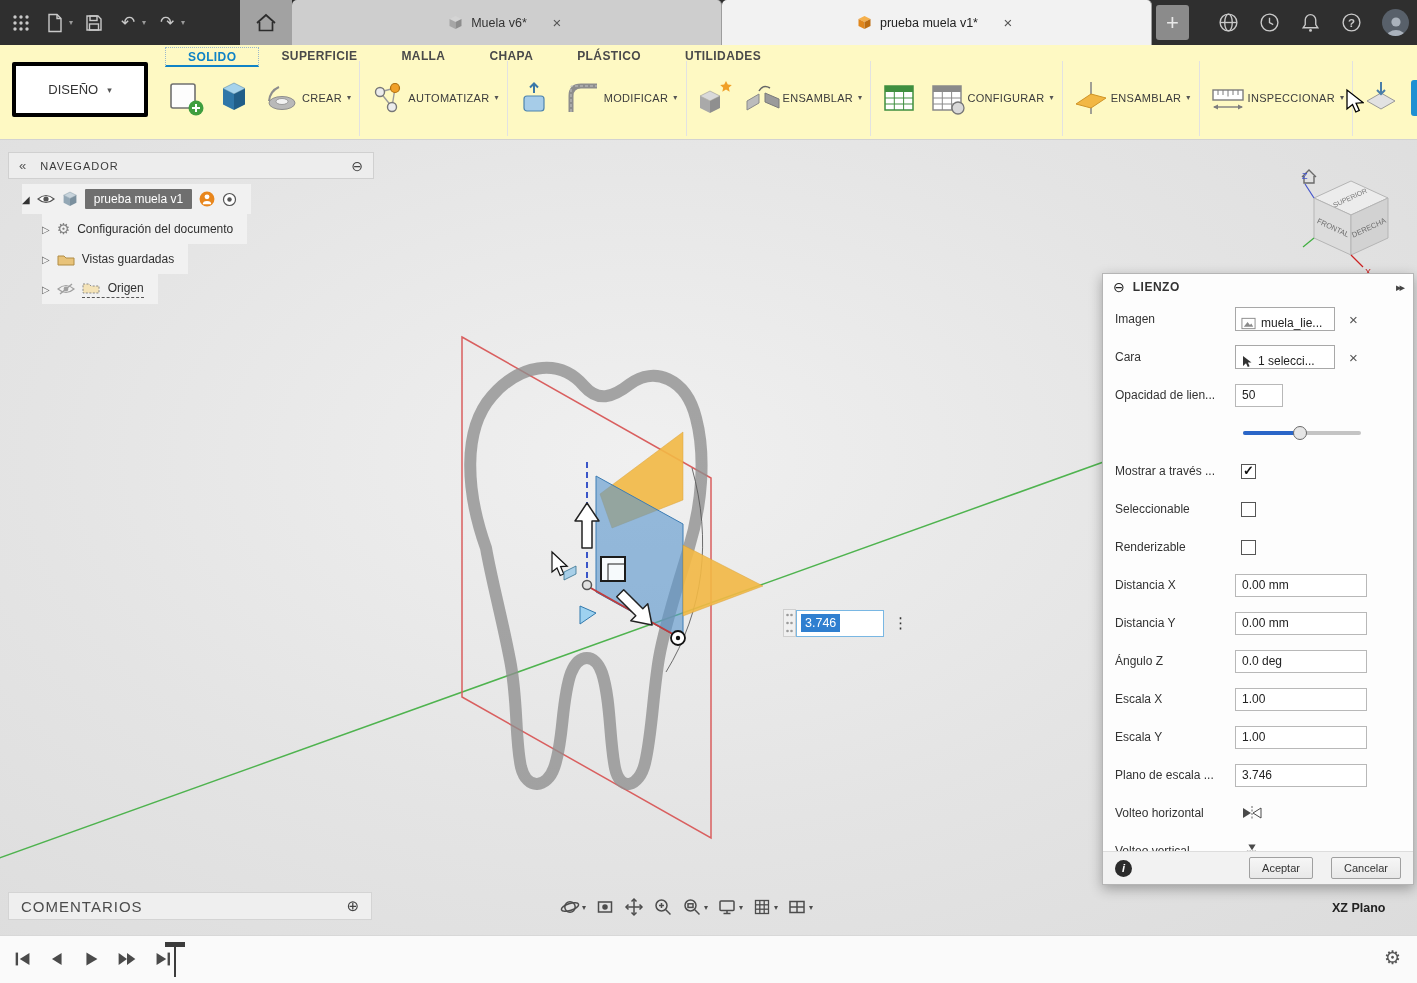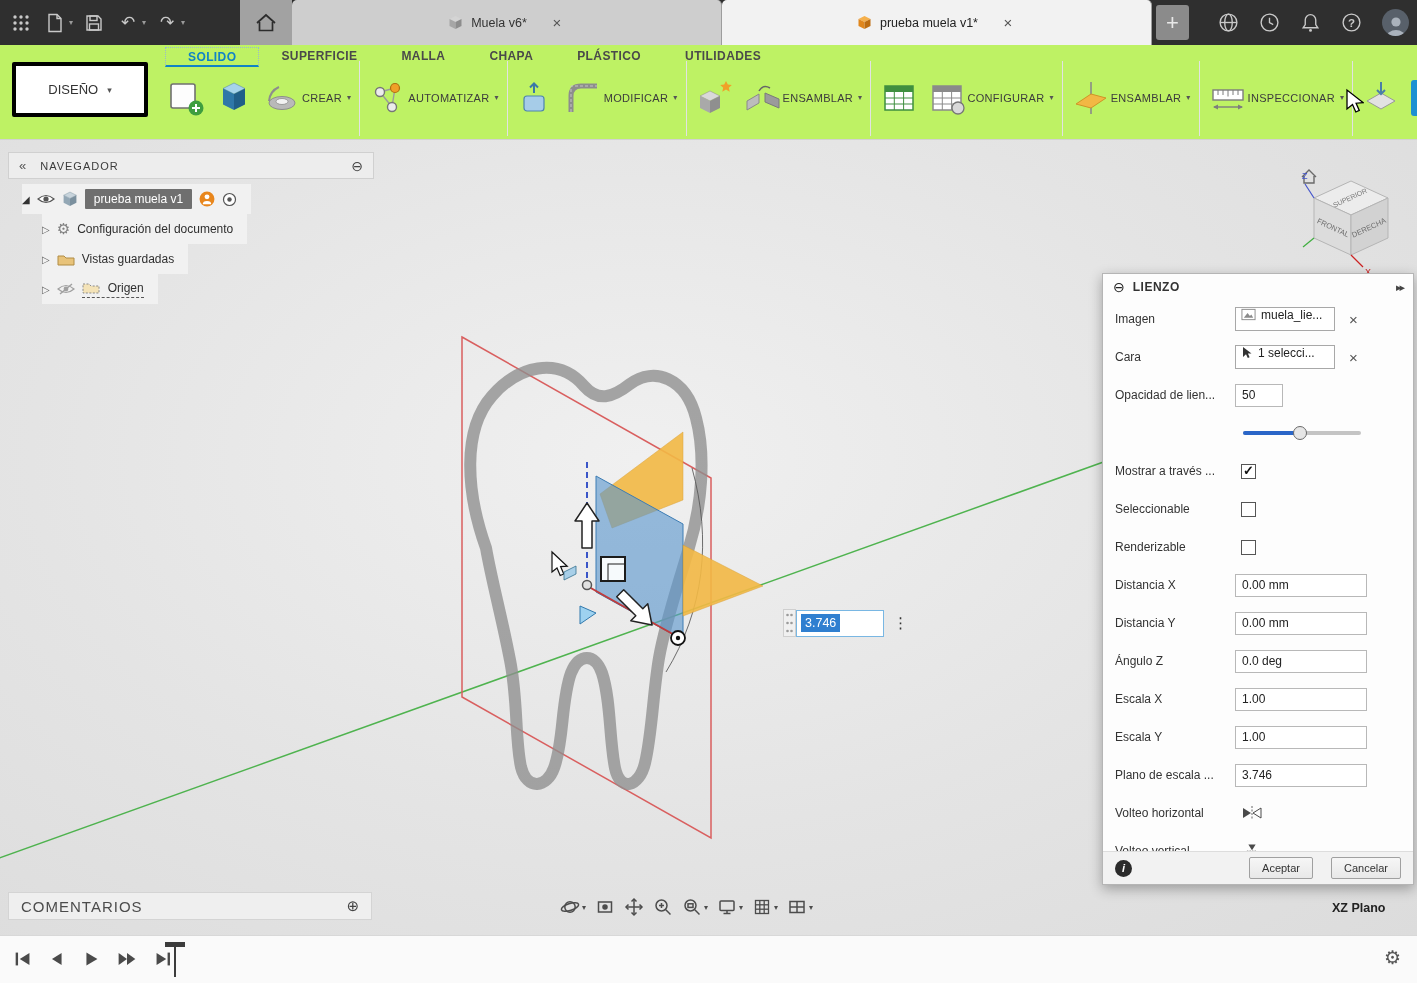--- a/index.html
+++ b/index.html
@@ -17,21 +17,21 @@
   .doc-tab.t1 { left:292px; width:430px; }
   .doc-tab.t2 { left:722px; width:430px; background:#f2f2f2; color:#222; }
   .tab-close { margin-left:14px; color:#555; font-size:15px; width:16px; text-align:center; cursor:pointer; }
   .tab-close::before { content:"×"; }
   .newtab-btn { position:absolute; left:1156px; top:5px; width:33px; height:35px; background:#8b8b8b; border-radius:3px; color:#e8e8e8; font-size:22px; display:flex; align-items:center; justify-content:center; cursor:pointer; }
   .newtab-btn::before { content:"+"; }
   .tb-right { position:absolute; right:8px; top:0; height:45px; display:flex; align-items:center; gap:20px; }
   .avatar { width:27px; height:27px; border-radius:50%; background:#58606a; overflow:hidden; display:flex; align-items:flex-end; justify-content:center; }
 
   
-  .ribbon { position:absolute; left:0; top:45px; width:1417px; height:95px; background:#bef264; border-bottom:1px solid #d2d2d2; }
+  .ribbon { position:absolute; left:0; top:45px; width:1417px; height:95px; background:#fef9c3; border-bottom:1px solid #d2d2d2; }
   .rtabs { position:absolute; left:165px; top:2px; height:20px; display:flex; }
   .rtab { padding:2px 22px; font-size:12px; font-weight:bold; color:#4a4a4a; letter-spacing:.4px; cursor:pointer; }
   .rtab.active { color:#1083c6; border:1px dotted #9ab8cc; border-bottom:2px solid #1083c6; padding-bottom:1px; }
   .design-btn { position:absolute; left:12px; top:17px; width:136px; height:55px; background:#fff; border:4px solid #000000; border-radius:2px; display:flex; align-items:center; justify-content:center; gap:8px; font-size:13px; color:#333; cursor:pointer; }
   .design-btn .caret-sm { font-size:9px; color:#555; }
   .rgroups { position:absolute; left:158px; right:6px; top:16px; bottom:3px; display:flex; justify-content:space-between; }
   .rgroup { display:flex; flex-direction:row; align-items:center; justify-content:space-between; padding:2px 8px 4px 8px; border-left:1px solid #e2e2e2; cursor:pointer; }
   .rgroup:first-child { border-left:none; }
   .rg-icons { display:flex; gap:8px; align-items:center; }
   .rg-label { font-size:11px; color:#3c3c3c; display:flex; align-items:center; gap:4px; letter-spacing:.3px; }
@@ -67,21 +67,21 @@
   .lz-title { height:26px; display:flex; align-items:center; padding:0 10px; gap:8px; }
   .lz-minus { color:#222; font-size:14px; cursor:pointer; }
   .lz-minus::before { content:"⊖"; }
   .lz-name { font-size:12px; font-weight:bold; color:#333; letter-spacing:.5px; flex:1; }
   .lz-dock { color:#444; font-size:11px; letter-spacing:-2px; cursor:pointer; }
   .lz-dock::before { content:"▸▸"; }
   .lz-row { height:38px; display:flex; align-items:center; padding:0 12px; }
   .lz-label { flex:0 0 120px; font-size:12px; color:#333; white-space:nowrap; overflow:hidden; }
   .lz-field { width:132px; height:23px; border:1px solid #b8b8b8; background:#fff; font-size:12px; color:#222; padding:0 6px; font-family:"Liberation Sans",sans-serif; }
   .lz-field.small { width:48px; }
-  .lz-btnfield { width:100px; height:24px; border:1px solid #a8a8a8; background:#fff; display:flex; align-items:flex-start; gap:5px; padding:0 5px; font-size:12px; color:#222; white-space:nowrap; overflow:hidden; cursor:pointer; }
+  .lz-btnfield { width:100px; height:24px; border:1px solid #a8a8a8; background:#fff; display:flex; align-items:flex-end; gap:5px; padding:0 5px; font-size:12px; color:#222; white-space:nowrap; overflow:hidden; cursor:pointer; }
   .lz-x { margin-left:14px; color:#555; font-size:15px; cursor:pointer; }
   .lz-x::before { content:"×"; }
   .lz-check { width:15px; height:15px; border:1.5px solid #555; background:#fff; position:relative; cursor:pointer; margin-left:6px; }
   .lz-check.checked::after { content:"✓"; position:absolute; left:1px; top:-2px; font-size:13px; font-weight:bold; color:#111; }
   .lz-slider { position:relative; width:118px; height:14px; margin-left:8px; }
   .lz-track { position:absolute; left:0; right:0; top:5px; height:4px; background:#c4c4c4; border-radius:2px; }
   .lz-fill { position:absolute; left:0; top:5px; height:4px; width:48%; background:#2a66c8; border-radius:2px; }
   .lz-handle { position:absolute; left:calc(48% - 7px); top:0; width:14px; height:14px; border-radius:50%; background:#e6e6e6; border:1.5px solid #6a6a6a; cursor:pointer; }
   .lz-footer { position:absolute; left:0; right:0; bottom:0; height:33px; background:#f2f2f2; border-top:1px solid #ddd; display:flex; align-items:center; padding:0 12px; }
   .info-i { width:17px; height:17px; border-radius:50%; background:#2b2b2b; color:#fff; font-size:11px; font-style:italic; font-weight:bold; display:flex; align-items:center; justify-content:center; cursor:pointer; }

